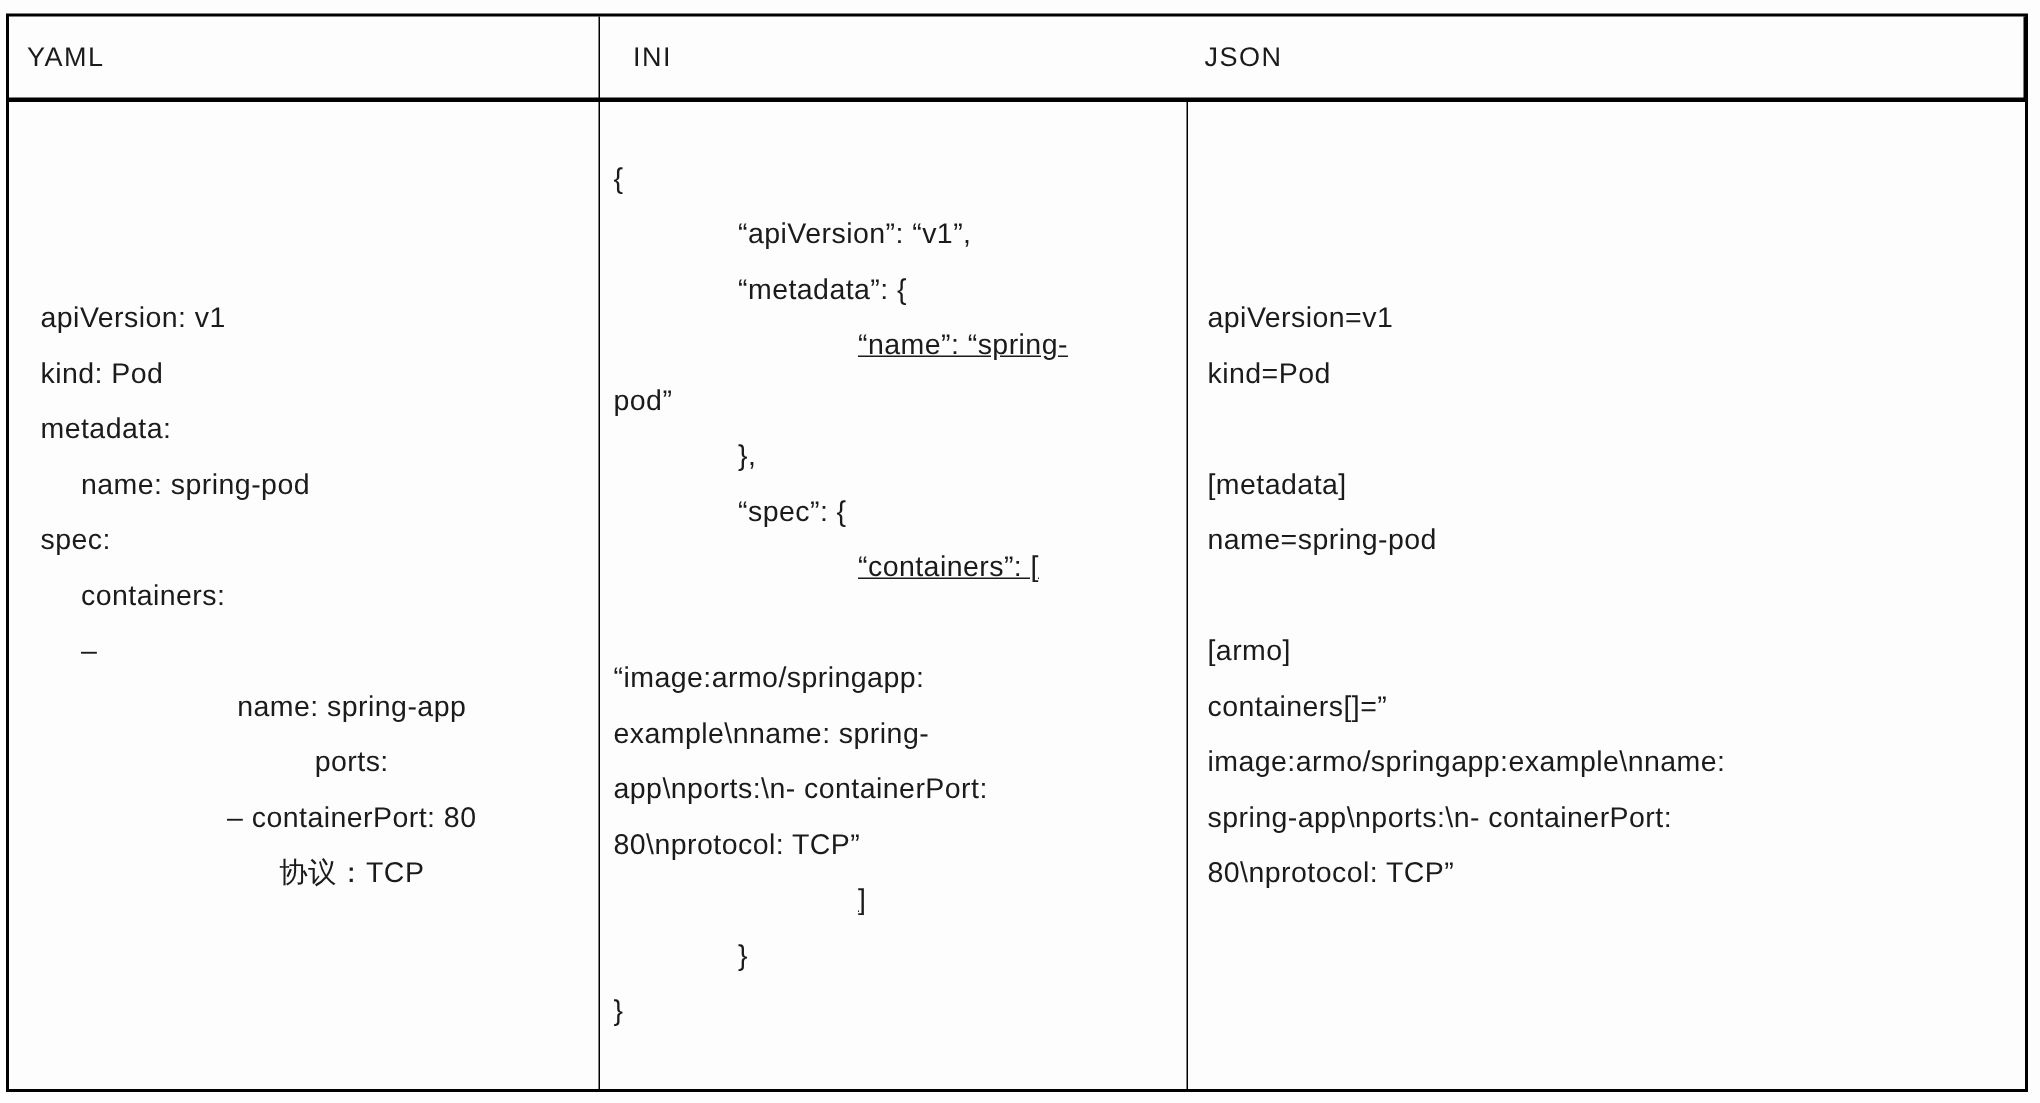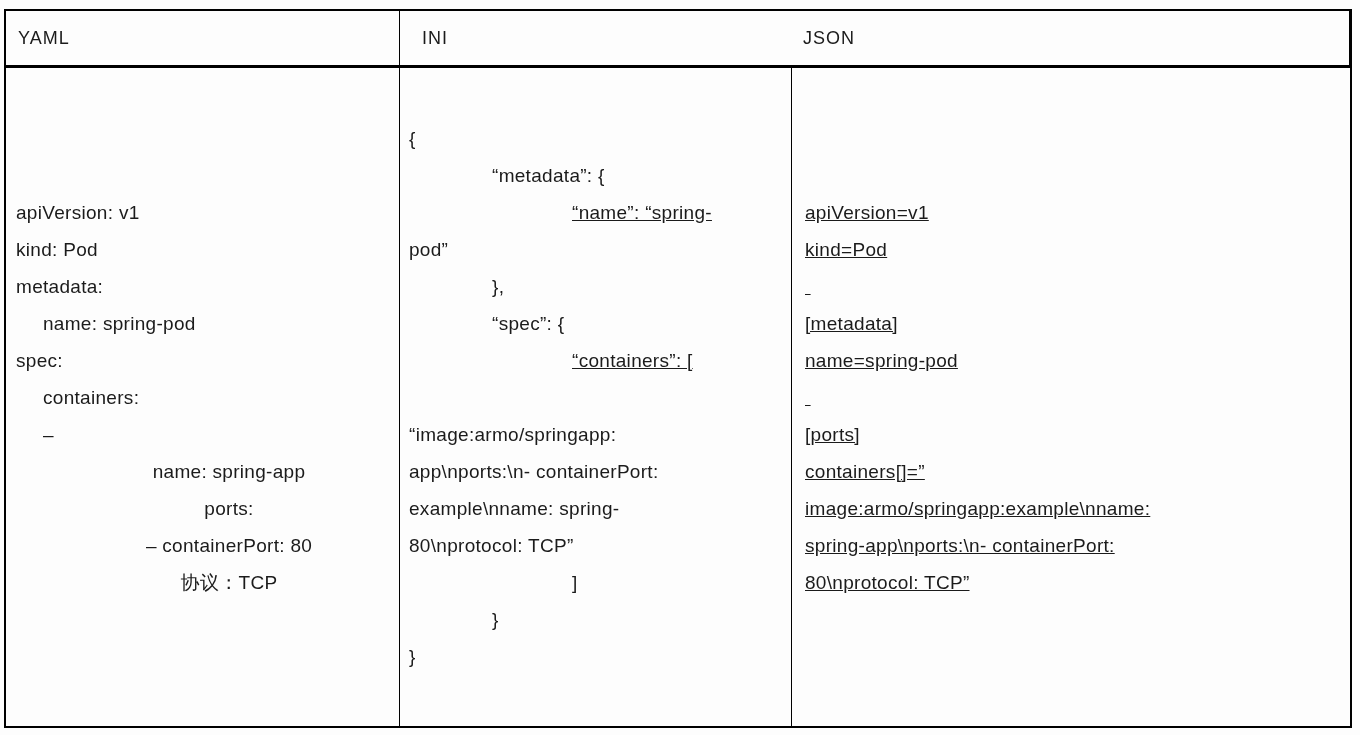--- a/index.html
+++ b/index.html
@@ -51,23 +51,23 @@
     justify-content: center;
     font-size: 19px;
     letter-spacing: 0.3px;
     overflow: hidden;
   }
   .code-line {
     line-height: 37px;
     white-space: pre;
   }
   .code-line:empty::before { content: "\00a0"; }
-  .cell-yaml { padding-left: 10px; padding-right: 4px; }
+  .cell-yaml { padding-left: 21px; padding-right: 4px; }
   .cell-json { padding-left: 9px;  padding-right: 4px; }
-  .cell-ini  { padding-left: 13px; padding-right: 4px; text-decoration: underline; }
+  .cell-ini  { padding-left: 13px; padding-right: 4px; }
   .cell-yaml .ind1 { padding-left: 27px; }
   .cell-yaml .ind2 { padding-left: 47px; text-align: center; }
   .cell-json .ind1 { padding-left: 83px; }
   .cell-json .ind2 { padding-left: 163px; text-decoration: underline; }
 </style>
 </head>
 <body>
 
 <div class="doc-table">
 
@@ -90,43 +90,44 @@
       <div class="code-line ind1">containers:</div>
       <div class="code-line ind1">–</div>
       <div class="code-line ind2">name: spring-app</div>
       <div class="code-line ind2">ports:</div>
       <div class="code-line ind2">– containerPort: 80</div>
       <div class="code-line ind2">协议：TCP</div>
     </div>
 
   <div class="bcell c2 cell-json">
       <div class="code-line ind0">{</div>
+      <div class="code-line ind1">“apiVersion”: “v1”,</div>
       <div class="code-line ind1">“metadata”: {</div>
       <div class="code-line ind2">“name”: “spring-</div>
       <div class="code-line ind0">pod”</div>
       <div class="code-line ind1">},</div>
       <div class="code-line ind1">“spec”: {</div>
       <div class="code-line ind2">“containers”: [</div>
       <div class="code-line ind0"></div>
       <div class="code-line ind0">“image:armo/springapp:</div>
+      <div class="code-line ind0">example\nname: spring-</div>
       <div class="code-line ind0">app\nports:\n- containerPort:</div>
-      <div class="code-line ind0">example\nname: spring-</div>
       <div class="code-line ind0">80\nprotocol: TCP”</div>
       <div class="code-line ind2">]</div>
       <div class="code-line ind1">}</div>
       <div class="code-line ind0">}</div>
     </div>
 
   <div class="bcell c3 cell-ini">
       <div class="code-line ind0">apiVersion=v1</div>
       <div class="code-line ind0">kind=Pod</div>
       <div class="code-line ind0"></div>
       <div class="code-line ind0">[metadata]</div>
       <div class="code-line ind0">name=spring-pod</div>
       <div class="code-line ind0"></div>
-      <div class="code-line ind0">[ports]</div>
+      <div class="code-line ind0">[armo]</div>
       <div class="code-line ind0">containers[]=”</div>
       <div class="code-line ind0">image:armo/springapp:example\nname:</div>
       <div class="code-line ind0">spring-app\nports:\n- containerPort:</div>
       <div class="code-line ind0">80\nprotocol: TCP”</div>
     </div>
 
 </div>
 
 </body></html>

